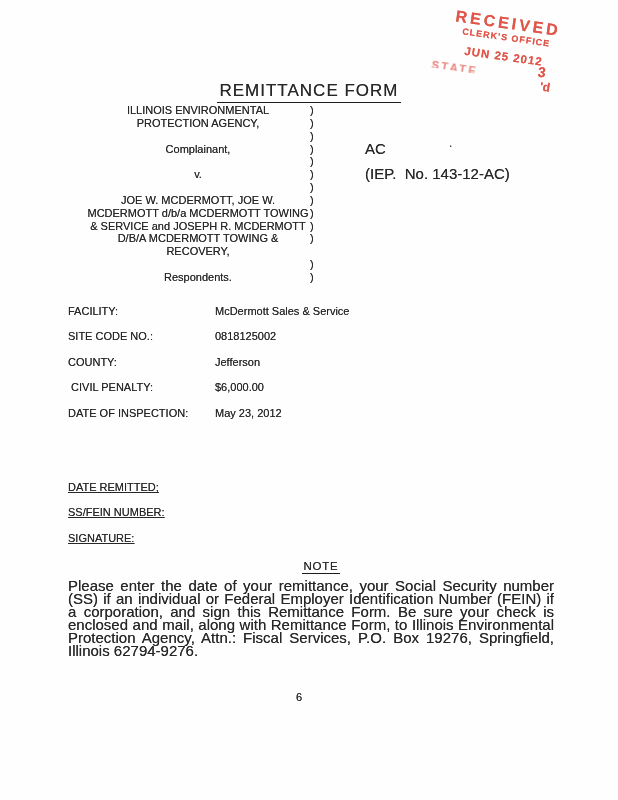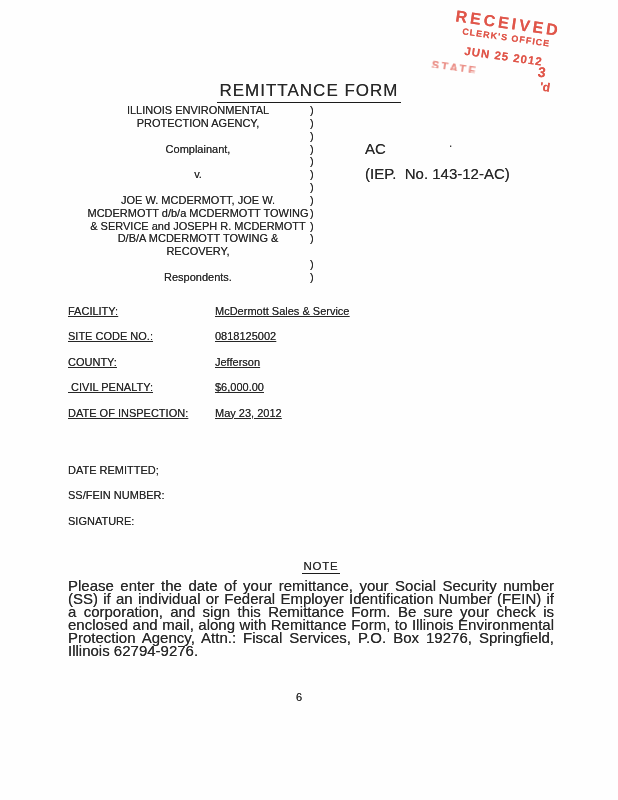--- a/index.html
+++ b/index.html
@@ -40,24 +40,24 @@
   
   .caption{position:absolute;left:68px;top:104px;width:260px;font-size:11px;text-align:center;}
   .cap-row{position:relative;height:12.85px;white-space:pre;}
   .cap-paren{position:absolute;left:242px;top:0;}
   .annot{position:absolute;font-size:15px;white-space:pre;}
   .annot-ac{left:365px;top:140px;}
   .annot-dot{left:449px;top:136px;font-size:12px;}
   .annot-no{left:365px;top:165px;}
   
   .fields{position:absolute;left:68px;top:305px;width:420px;font-size:11px;}
-  .f-row{display:flex;height:25.4px;text-decoration:underline;}
+  .f-row{display:flex;height:25.4px;}
   .f-label{width:147px;flex:0 0 147px;white-space:pre;}
   .f-value{white-space:pre;}
-  .blanks{position:absolute;left:68px;top:464px;width:300px;font-size:11px;}
+  .blanks{position:absolute;left:68px;top:481px;width:300px;font-size:11px;text-decoration:underline;}
   .b-row{height:25.4px;white-space:pre;}
   
   .note-head-wrap{position:absolute;left:12px;top:556px;width:618px;text-align:center;}
   .note-head{
     display:inline-block;font-size:11.5px;letter-spacing:.8px;
     border-bottom:1.3px solid #1c1c1c;padding:0 1px 1px 1px;
   }
   .note-body{
     position:absolute;left:68px;top:580px;width:486px;
     font-size:15px;line-height:12.9px;text-align:justify;

